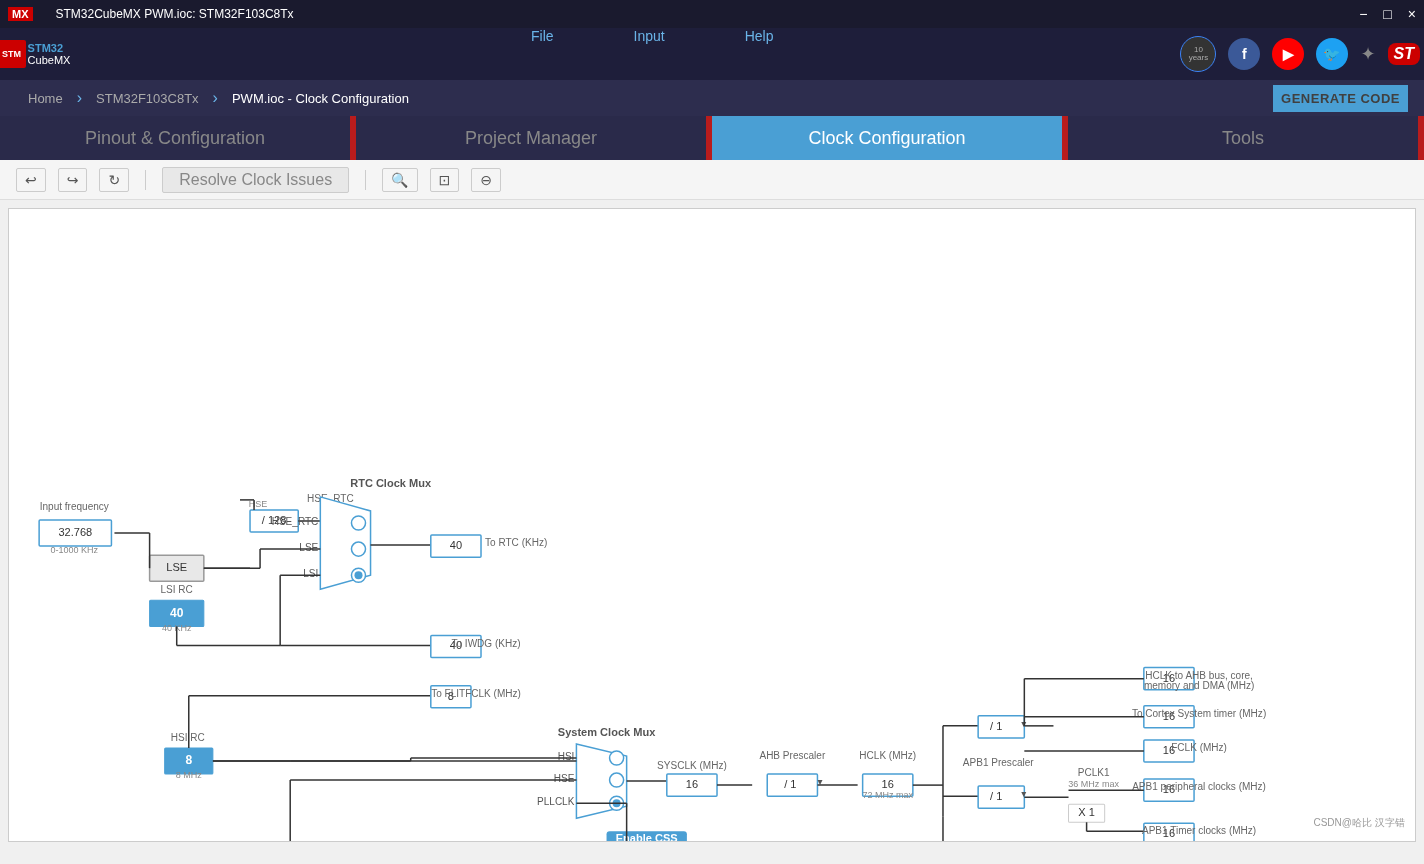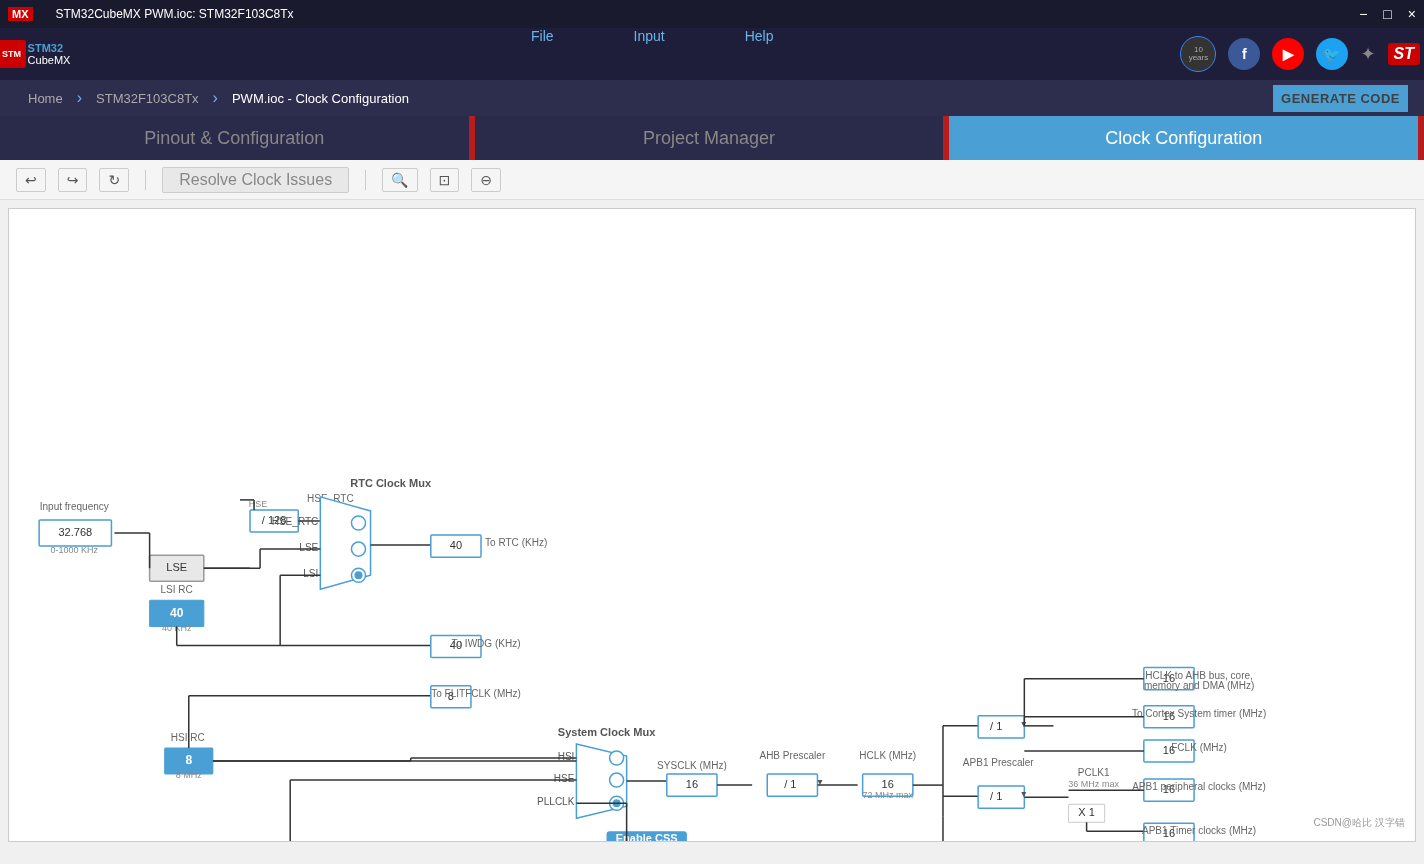--- a/index.html
+++ b/index.html
@@ -31,21 +31,21 @@
     .logo-stm { color: #4a9fd4; font-weight: bold; font-size: 11px; line-height: 1; }
     .logo-cube { color: white; font-size: 11px; }
     .menu-items { display: flex; gap: 80px; flex: 1; justify-content: center; }
     .menu-item { color: #6ab4e8; font-size: 14px; cursor: pointer; }
     .menu-icons { display: flex; align-items: center; gap: 12px; }
     .social-icon { width: 32px; height: 32px; border-radius: 50%; display: flex; align-items: center; justify-content: center; font-weight: bold; font-size: 14px; cursor: pointer; }
     .icon-fb { background: #3b5998; color: white; }
     .icon-yt { background: #ff0000; color: white; }
     .icon-tw { background: #1da1f2; color: white; }
     .icon-network { color: #888; font-size: 18px; }
-    .icon-st { background: #cc0000; color: white; padding: 2px 6px; font-weight: bold; font-size: 16px; border-radius: 3px; font-style: italic; }
+    .icon-st { background: #cc0000; color: white; padding: 2px 6px; font-weight: bold; font-size: 16px; border-radius: 8px; font-style: italic; }
     .icon-badge { background: #333; border: 1px solid #3b82f6; border-radius: 50%; width: 36px; height: 36px; display: flex; align-items: center; justify-content: center; color: #aaa; font-size: 10px; text-align: center; line-height: 1.1; }
     
     
     #breadcrumb {
       background: #2d2d4e;
       display: flex;
       align-items: center;
       height: 36px;
       padding: 0 16px;
       gap: 0;
@@ -226,20 +226,21 @@
   <span class="bc-item">STM32F103C8Tx</span>
   <span class="bc-sep">›</span>
   <span class="bc-item active">PWM.ioc - Clock Configuration</span>
   <button class="generate-btn">GENERATE CODE</button>
 </div>
 
 <div id="tabbar">
   <div class="tab inactive">Pinout &amp; Configuration</div>
   <div class="tab inactive">Project Manager</div>
   <div class="tab active">Clock Configuration</div>
+  <div class="tab inactive">Tools</div>
 </div>
 
 <div id="toolbar">
   <button class="tb-btn">↩</button>
   <button class="tb-btn">↪</button>
   <button class="tb-btn">↻</button>
   <div class="tb-sep"></div>
   <button class="tb-btn resolve">Resolve Clock Issues</button>
   <div class="tb-sep"></div>
   <button class="tb-btn">🔍</button>

